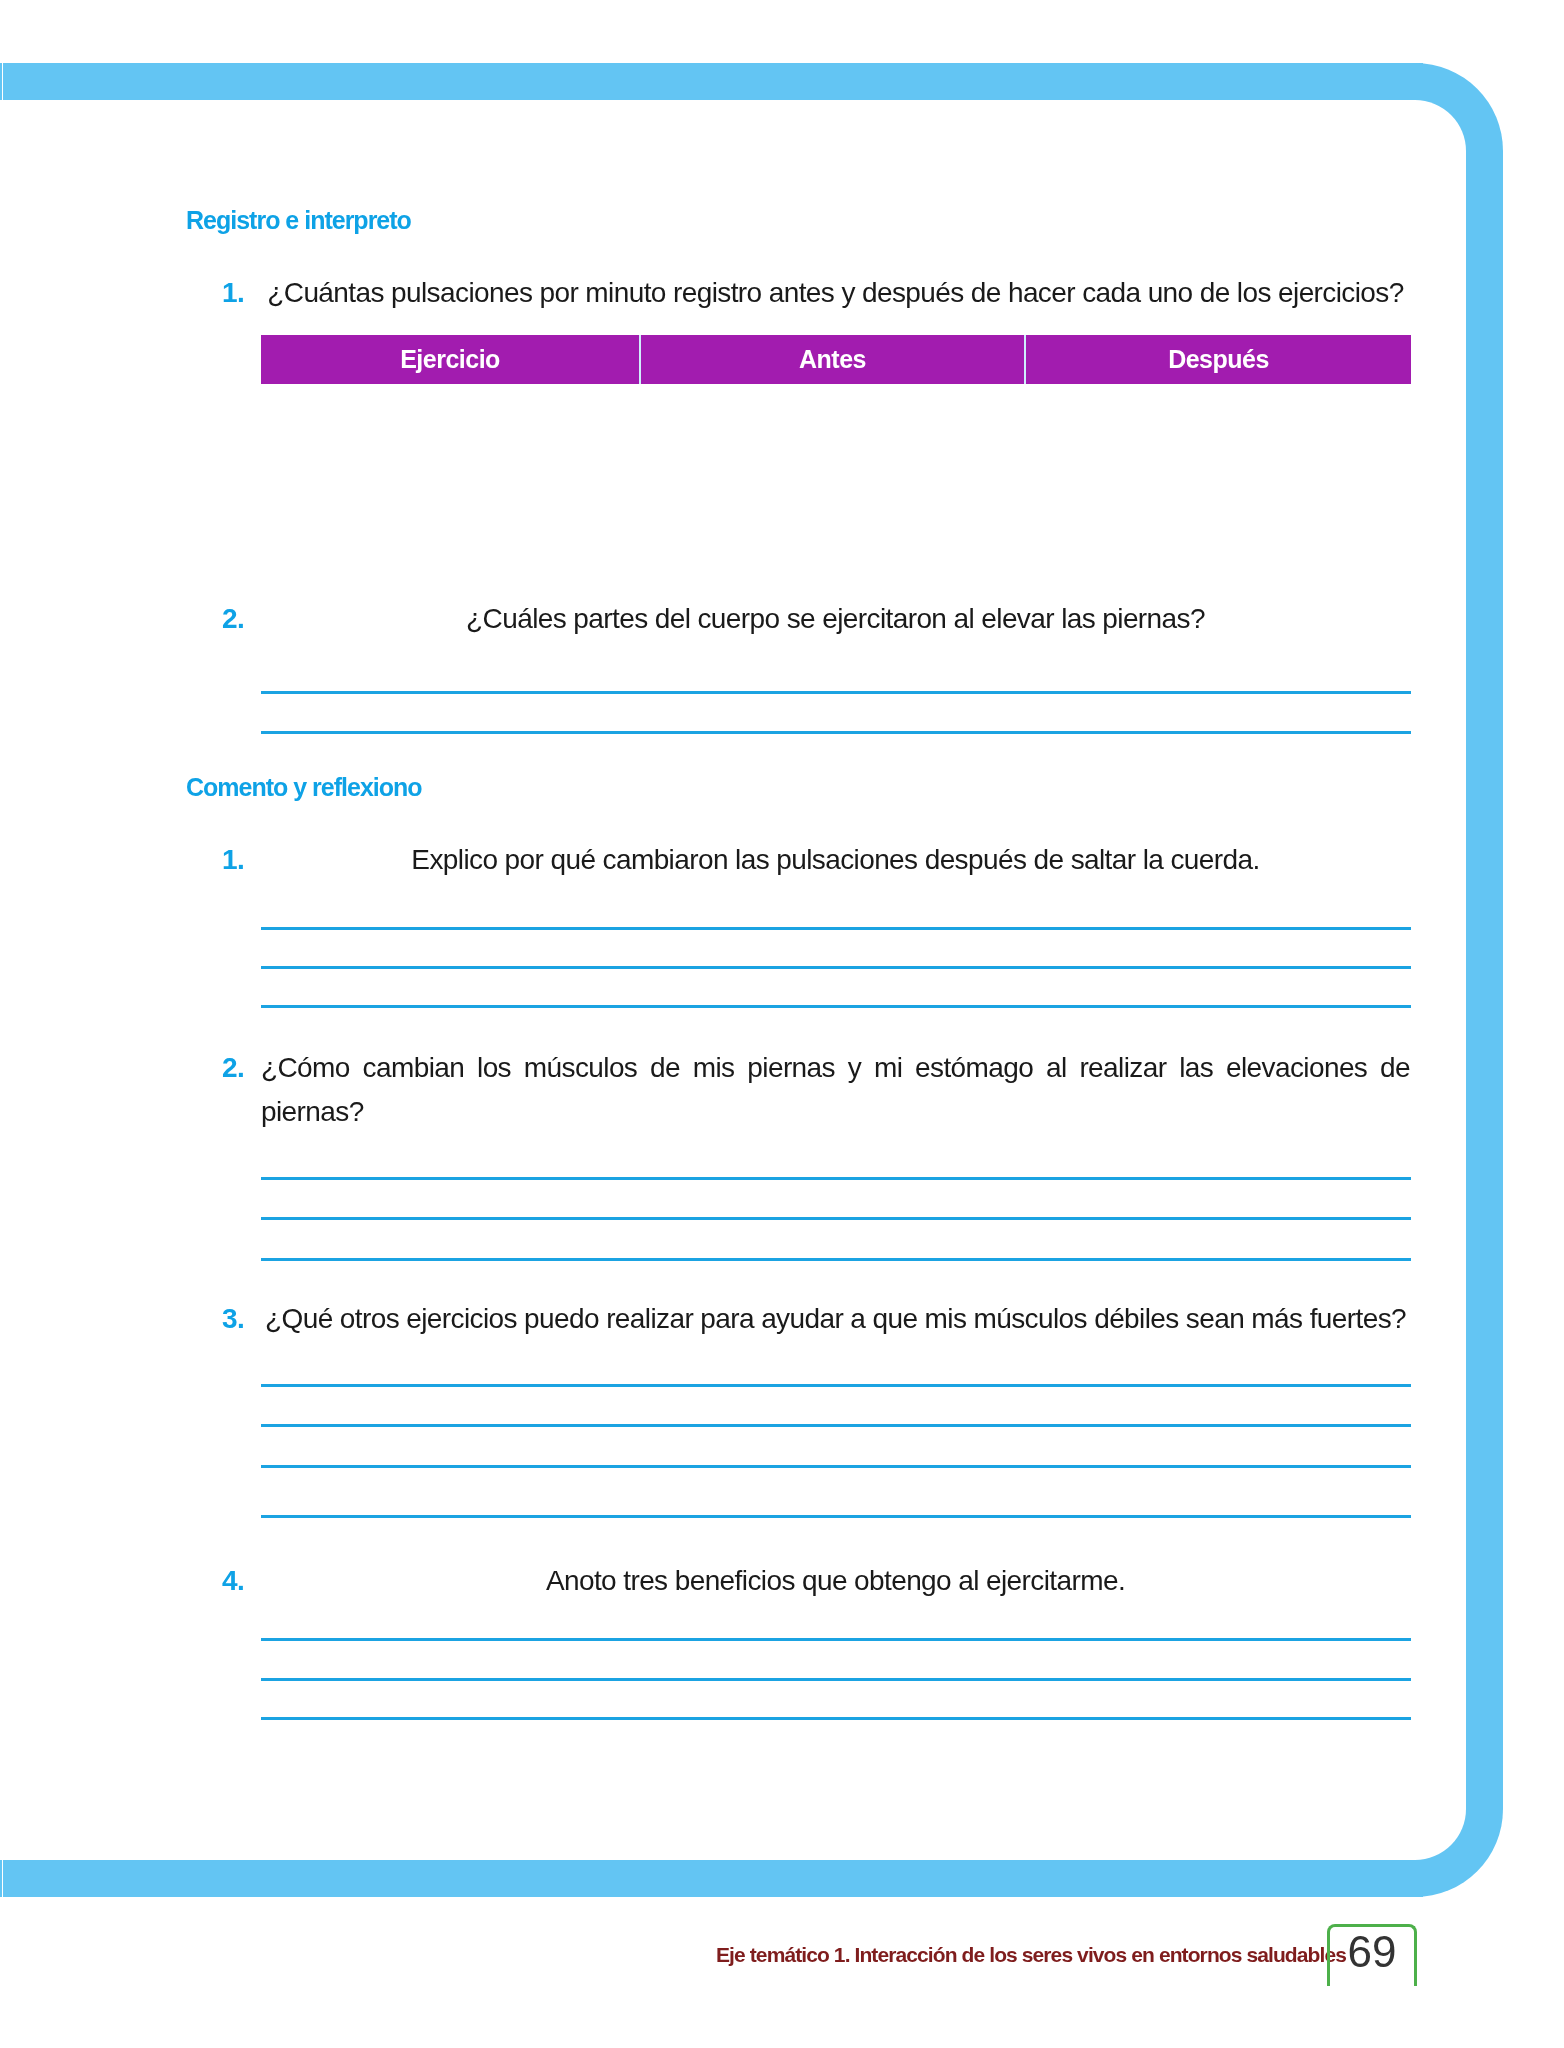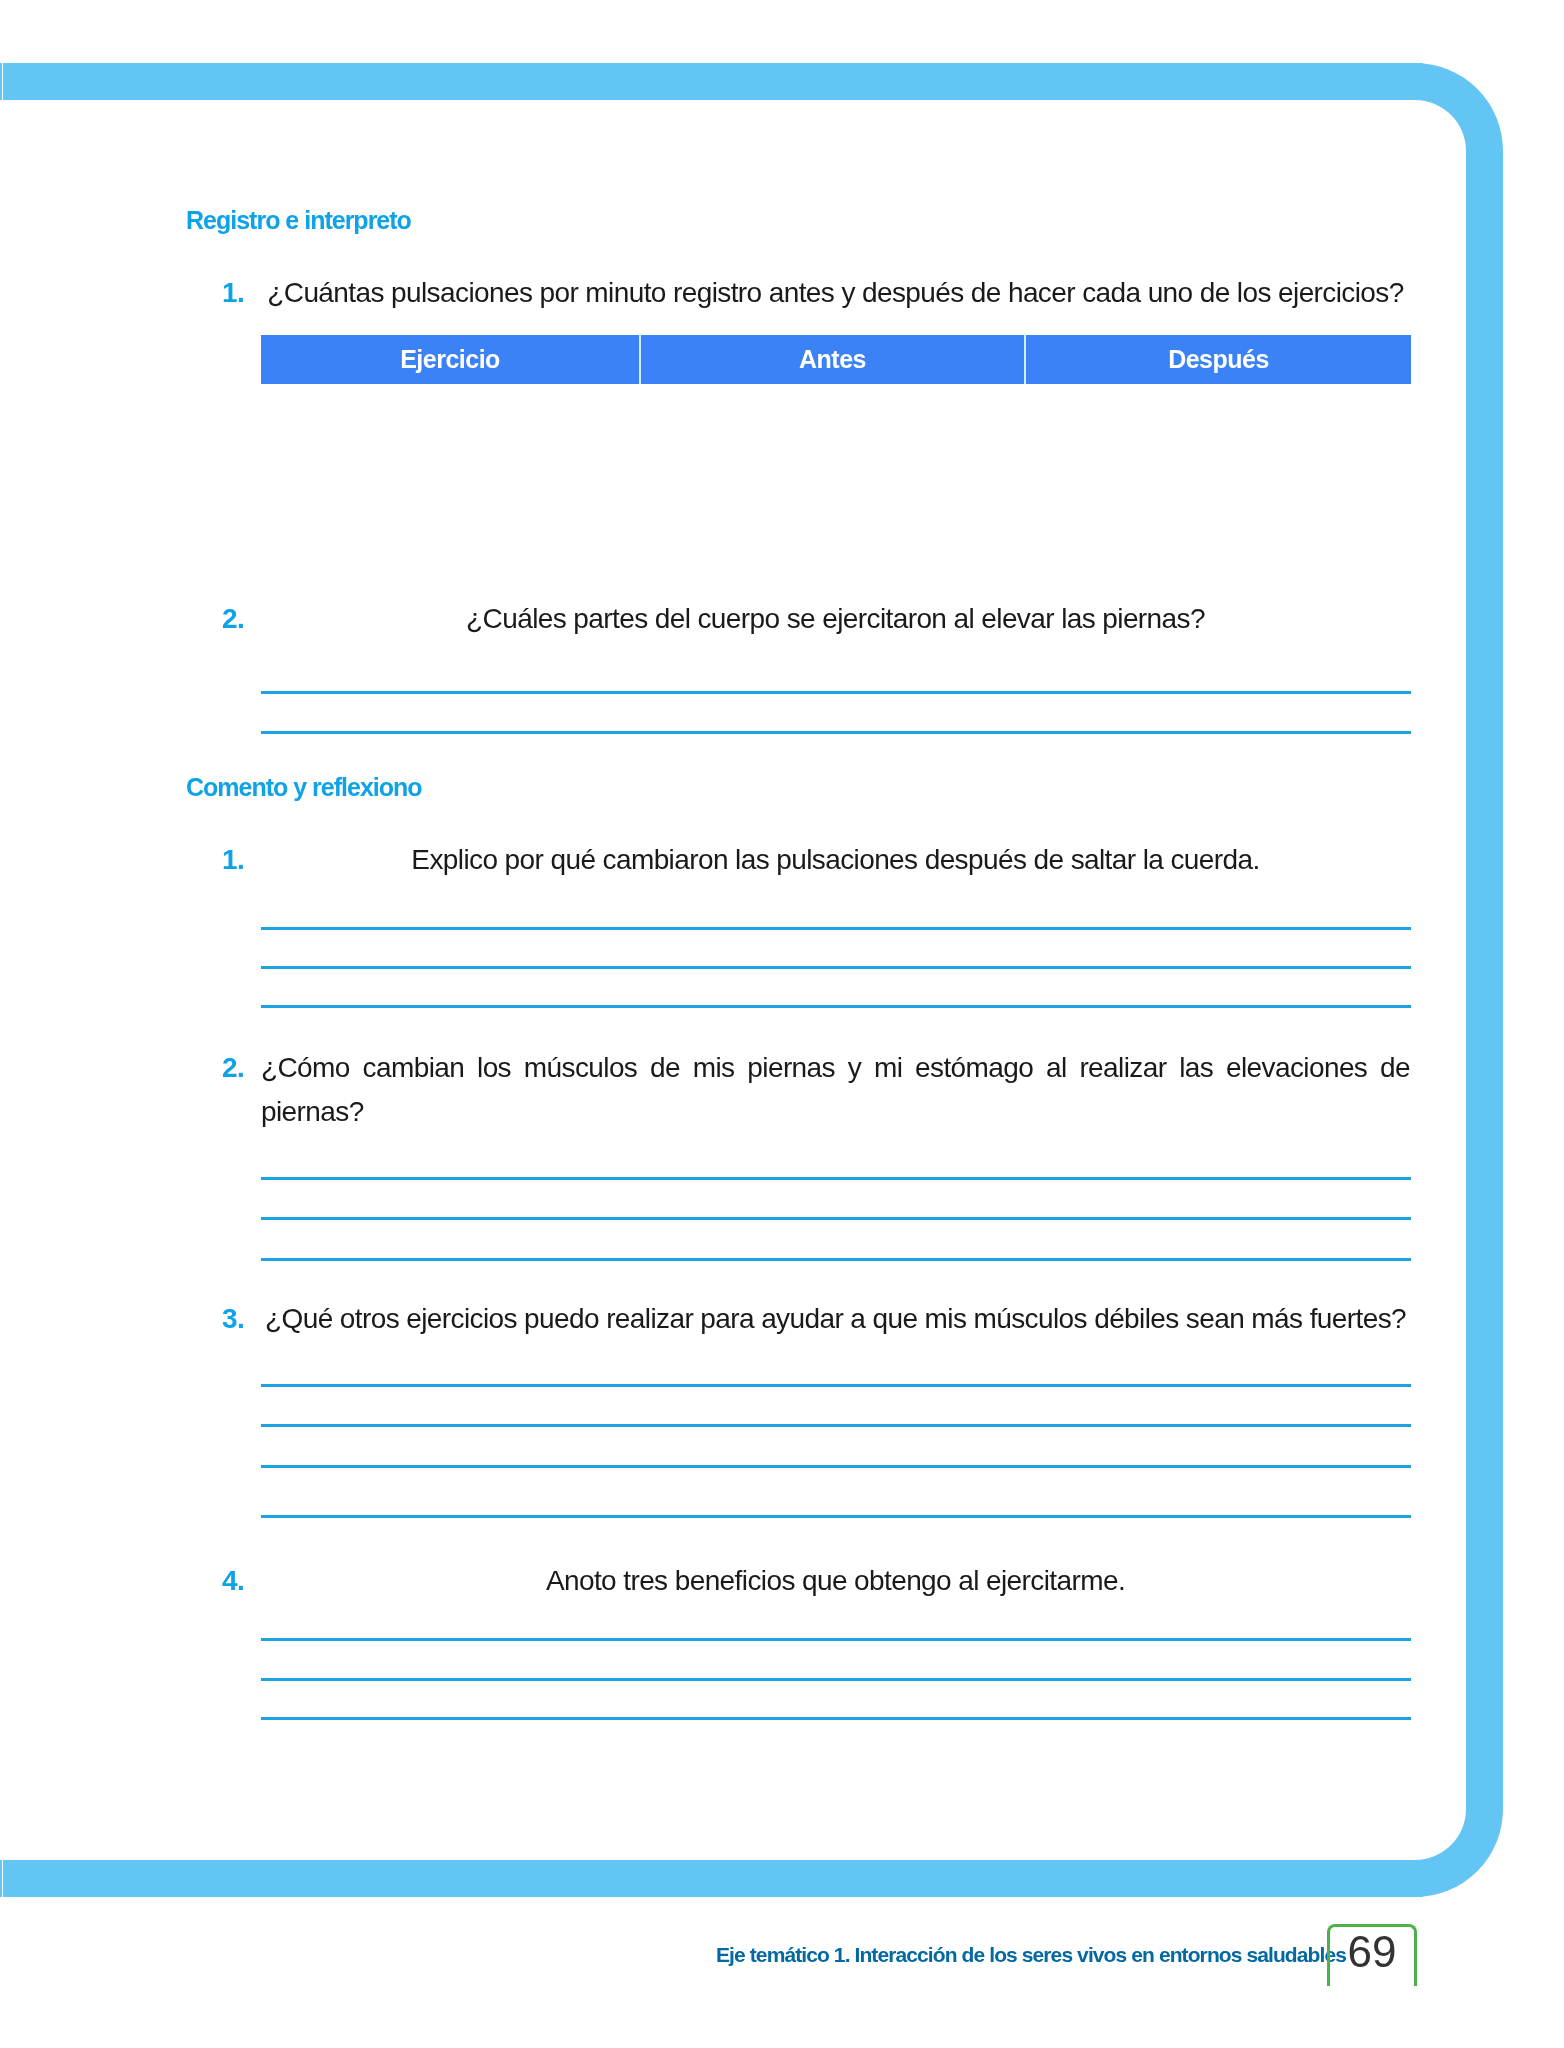--- a/index.html
+++ b/index.html
@@ -11,26 +11,26 @@
   .frame-right { position: absolute; left: 1100px; top: 63px; width: 403px; height: 1834px;
                  border: 37px solid #63c5f3; border-left: none; border-radius: 0 88px 88px 0; box-sizing: border-box; }
   .heading { position: absolute; left: 186px; font-weight: bold; font-size: 25px; color: #0ea2e6;
              letter-spacing: -1px; white-space: nowrap; }
   .q { position: absolute; left: 222px; width: 1188px; font-size: 28px; line-height: 44px; letter-spacing: -0.6px; }
   .q .num { position: absolute; left: 0; top: 0; color: #0ea2e6; font-weight: bold; }
   .q .text { display: block; margin-left: 39px; text-align: justify; }
   .q .text.nowrap { white-space: nowrap; text-align: center; }
   .rule { position: absolute; left: 261px; width: 1150px; height: 3px; background: #1ba3e2; }
   table.reg { position: absolute; left: 261px; top: 335px; width: 1150px; border-collapse: collapse; }
-  table.reg th { background: #3b82f6; color: #fff; font-weight: bold; font-size: 25px; height: 49px; padding: 0;
+  table.reg th { background: #a21caf; color: #fff; font-weight: bold; font-size: 25px; height: 49px; padding: 0;
                  letter-spacing: -0.5px; }
   table.reg th + th { border-left: 2px solid #cfeefc; }
   table.reg td { border: 3px solid #1ba3e2; height: 74px; font-size: 25px; text-align: center; padding: 0; letter-spacing: -0.5px; }
   table.reg col.c1 { width: 379px; } table.reg col.c2 { width: 385px; } table.reg col.c3 { width: 386px; }
-  .footer-text { position: absolute; left: 716px; top: 1943px; font-size: 21px; font-weight: bold; color: #0369a1;
+  .footer-text { position: absolute; left: 716px; top: 1943px; font-size: 21px; font-weight: bold; color: #7f1d1d;
                  letter-spacing: -0.9px; white-space: nowrap; }
   .page-box { position: absolute; left: 1327px; top: 1924px; width: 90px; height: 62px; box-sizing: border-box;
               border: 3px solid #4db04a; border-bottom: none; border-radius: 8px 8px 0 0; text-align: center; }
   .page-box span { display: block; font-size: 44px; line-height: 50px; color: #333; }
 </style>
 </head>
 <body>
 
 <div class="frame-top"></div>
 <div class="frame-edge" style="top:63px;height:37px"></div>

